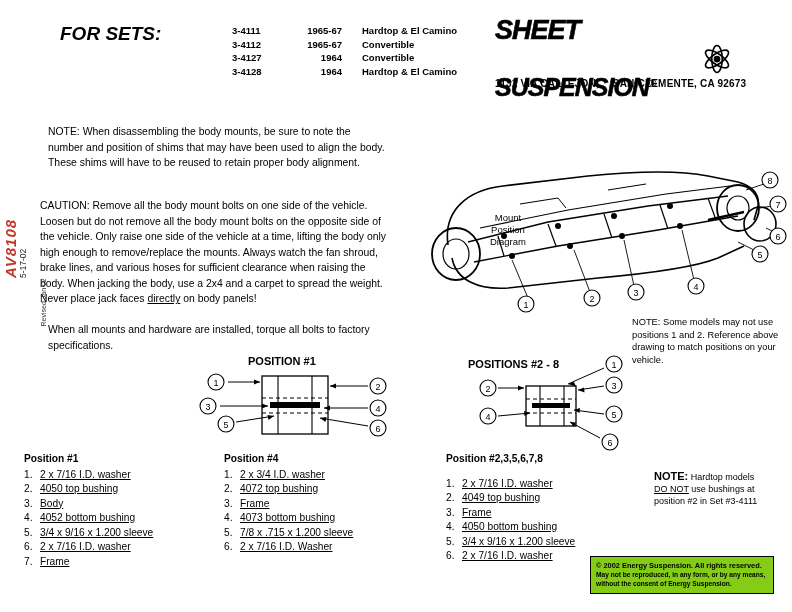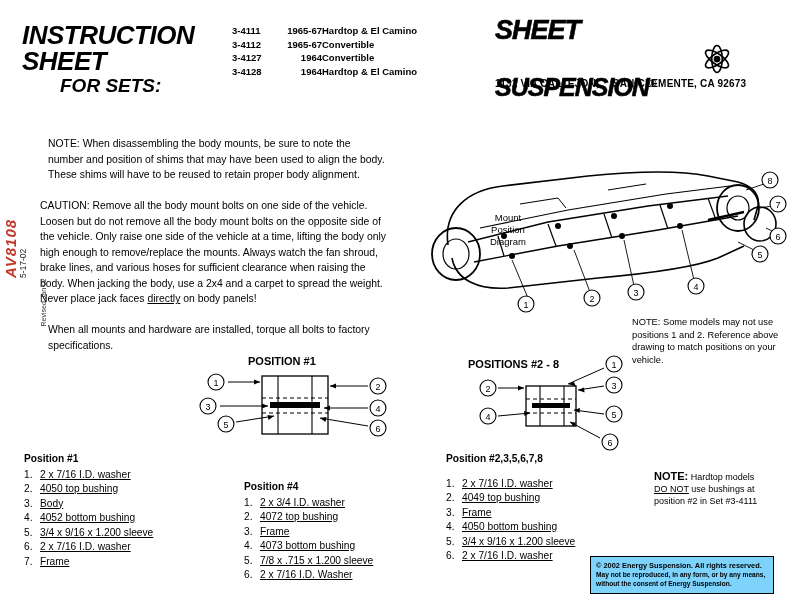--- a/index.html
+++ b/index.html
@@ -33,21 +33,21 @@
     line-height: 1;
   }
   .sets-list {
     position: absolute;
     left: 232px;
     top: 24px;
     font-size: 9.5px;
     font-weight: bold;
     line-height: 13.5px;
   }
-  .sets-list .row { display: flex; }
+  .sets-list .row { display: flex; gap: 20px; }
   .sets-list .num { width: 40px; }
   .sets-list .yr  { width: 50px; text-align: right; }
   .sets-list .desc { }
 
   
   .logo-block { position: absolute; left: 495px; top: 18px; width: 280px; }
   .logo-line {
     font-size: 27px;
     font-weight: bold;
     font-style: italic;
@@ -79,21 +79,20 @@
     font-weight: bold;
   }
 
   
   .note-para {
     position: absolute;
     left: 48px; top: 124px;
     width: 338px;
     font-size: 10.4px;
     line-height: 15.5px;
-    margin-top: 12px;
   }
   .caution-para {
     position: absolute;
     left: 40px; top: 198px;
     width: 352px;
     font-size: 10.4px;
     line-height: 15.5px;
   }
   .caution-para u { text-decoration: underline; }
   .torque-para {
@@ -167,53 +166,52 @@
   .pos2-diagram { position: absolute; left: 482px; top: 358px; width: 150px; height: 92px; }
 
   
   .list { position: absolute; font-size: 10.2px; line-height: 14.5px; }
   .list .hdr { font-weight: bold; margin-bottom: 1px; }
   .list ol { margin: 0; padding: 0; list-style: none; }
   .list ol li { white-space: nowrap; text-decoration: underline; }
   .list ol li .n { display: inline-block; width: 16px; }
 
   #list-pos1 { left: 24px; top: 452px; }
-  #list-pos4 { left: 244px; top: 452px; margin-top: 28px; }
+  #list-pos4 { left: 224px; top: 452px; }
   #list-pos2 { left: 446px; top: 452px; }
 
   .note-hardtop {
     position: absolute; left: 654px; top: 470px; width: 130px;
     font-size: 9px; line-height: 12px;
   }
   .note-hardtop b { font-size: 11px; }
   .note-hardtop u { text-decoration: underline; }
 
   
   .copyright {
     position: absolute;
     left: 590px; top: 556px;
     width: 184px; height: 38px;
-    background: #7dd3fc;
+    background: #84cc16;
     border: 1.5px solid #000;
     font-size: 6.6px;
     line-height: 9px;
     padding: 4px 5px;
     font-weight: bold;
   }
   .copyright .c1 { font-size: 7.4px; }
 
   svg { display: block; overflow: visible; }
 </style>
 </head>
 <body>
 
 <div class="page">
 
   <div class="title-block">
-    <div class="title-main">INSTRUCTION SHEET</div>
     <div class="title-sub">FOR SETS:</div>
   </div>
 
   <div class="sets-list">
     <div class="row">
       <span class="num">3-4111</span>
       <span class="yr">1965-67</span>
       <span class="desc">Hardtop &amp; El Camino</span>
     </div>
     <div class="row">

